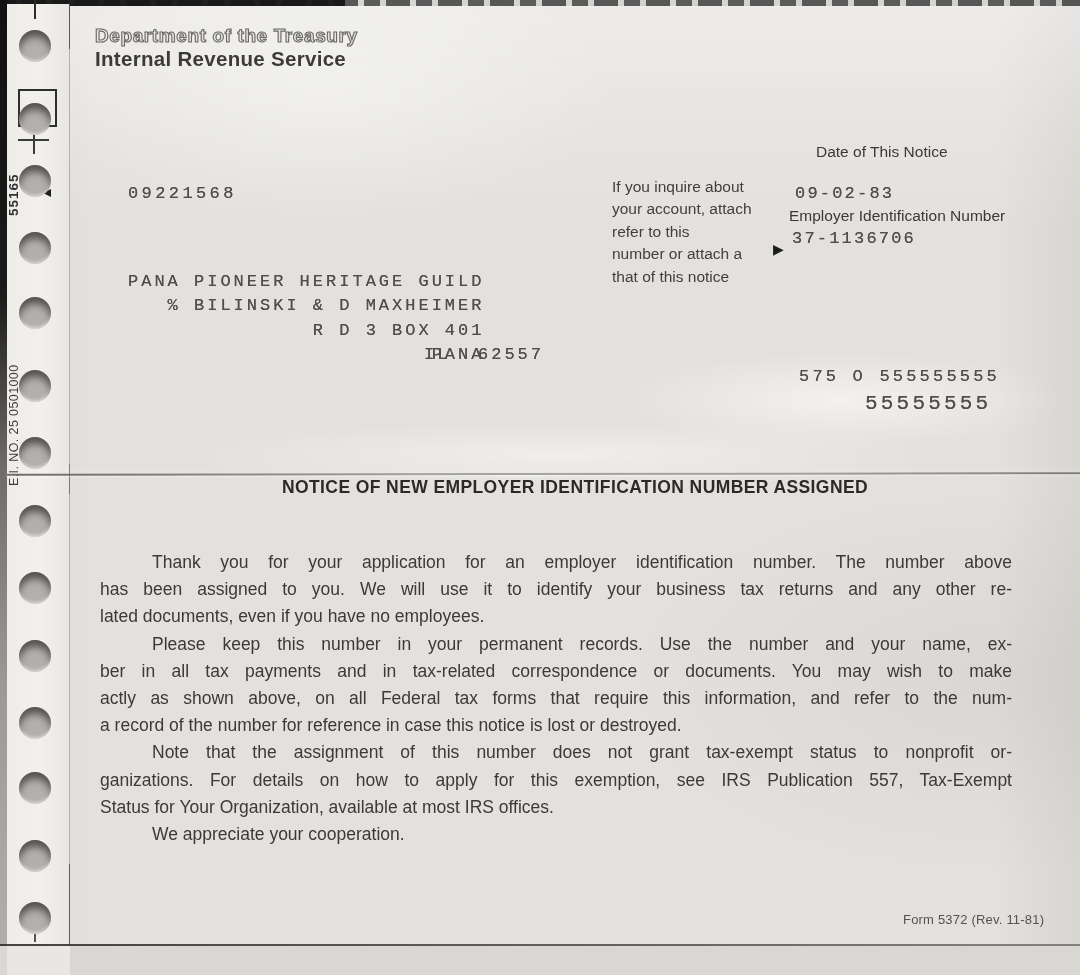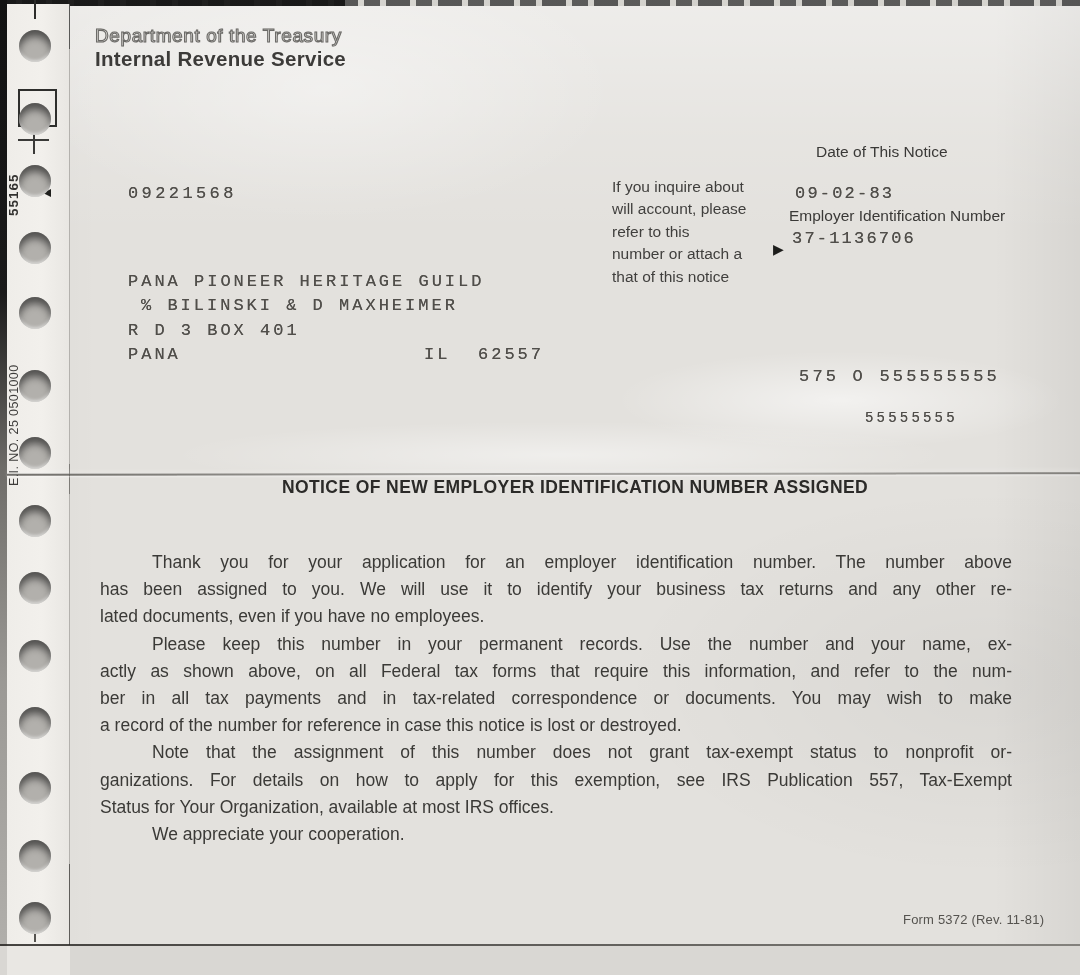--- a/index.html
+++ b/index.html
@@ -47,36 +47,36 @@
   .mark-b{position:absolute;left:36px;top:185px;width:0;height:0;
     border-top:4px solid transparent;border-bottom:4px solid transparent;border-right:8px solid #1f1f1d;}
   .vtext{position:absolute;transform:rotate(-90deg);transform-origin:0 0;white-space:nowrap;color:#3d3c3a;}
   .stub{left:6px;top:216px;font-size:13.5px;letter-spacing:1px;font-weight:bold;color:#333230;}
   .ei{left:7px;top:486px;font-size:12.5px;letter-spacing:.4px;}
   
   .crease{position:absolute;left:7px;top:473px;width:1073px;height:2px;
     background:linear-gradient(90deg,rgba(90,88,84,.85),rgba(110,108,104,.55) 40%,rgba(120,118,114,.6) 75%,rgba(100,98,94,.75));
     box-shadow:0 1px 2px rgba(255,255,255,.6), 0 -2px 4px rgba(255,255,255,.35);transform:rotate(-.08deg);}
   
-  .dept{position:absolute;left:95px;top:25px;font-size:19px;font-weight:normal;letter-spacing:.6px;
+  .dept{position:absolute;left:95px;top:25px;font-size:19px;font-weight:bold;letter-spacing:.6px;
     color:rgba(238,236,232,.9);-webkit-text-stroke:1.1px #6b6a67;text-shadow:0 0 1px rgba(90,90,88,.4);}
   .irs{position:absolute;left:95px;top:47px;font-size:20.5px;font-weight:bold;letter-spacing:.3px;color:#3c3b39;}
   
   .mono{font-family:"Liberation Mono","DejaVu Sans Mono",monospace;color:#504e4a;
     text-shadow:0 0 .5px rgba(80,78,74,.85);}
   .serial{position:absolute;left:128px;top:184px;font-size:17px;letter-spacing:3.4px;}
   .date-value{position:absolute;left:795px;top:184px;font-size:17px;letter-spacing:2.2px;}
   .ein-value{position:absolute;left:792px;top:229px;font-size:17px;letter-spacing:2.2px;}
-  .address{position:absolute;left:128px;top:270px;font-size:17px;letter-spacing:3px;line-height:24.3px;}
+  .address{position:absolute;left:128px;top:270px;font-size:17px;letter-spacing:3px;line-height:24.3px;text-align:right;}
   .address .indent1{padding-left:13px;}
   .cityline{position:relative;}
   .cityline .state{position:absolute;left:296px;}
   .cityline .zip{position:absolute;left:350px;}
   .code1{position:absolute;left:799px;top:367px;font-size:17px;letter-spacing:3.2px;}
-  .code2{position:absolute;left:865px;top:392px;font-size:14px;letter-spacing:3.2px;margin-top:18px;}
+  .code2{position:absolute;left:865px;top:392px;font-size:21px;letter-spacing:3.2px;}
   
   .date-label{position:absolute;left:792px;top:143px;font-size:15.5px;color:#3a3937;margin-left:24px;}
   .ein-label{position:absolute;left:789px;top:207px;font-size:15.5px;color:#3a3937;}
   .inquire{position:absolute;left:612px;top:176px;width:185px;font-size:15.5px;line-height:22.4px;color:#403f3d;}
   .arrow{position:absolute;left:773px;top:241px;font-size:14px;color:#1d1d1b;}
   
   .title{position:absolute;left:70px;top:477px;width:1010px;margin:0;text-align:center;
     font-size:17.5px;font-weight:bold;letter-spacing:.4px;color:#2b2a28;}
   .body-text{position:absolute;left:100px;top:541px;width:912px;font-size:17.5px;line-height:27.2px;color:#3b3a37;margin-top:8px;}
   .line{text-align:justify;text-align-last:justify;-moz-text-align-last:justify;}
@@ -120,21 +120,21 @@
   <div class="vtext stub">55165</div>
   <div class="vtext ei">E.I. NO. 25 0501000</div>
 
   <div class="dept">Department of the Treasury</div>
   <div class="irs">Internal Revenue Service</div>
 
   <div class="serial mono">09221568</div>
 
   <div class="inquire">
     <div>If you inquire about</div>
-    <div>will account, please</div>
+    <div>your account, attach</div>
     <div>refer to this</div>
     <div>number or attach a</div>
     <div>that of this notice</div>
   </div>
   <div class="arrow">▶</div>
 
   <div class="date-label">Date of This Notice</div>
   <div class="date-value mono">09-02-83</div>
   <div class="ein-label">Employer Identification Number</div>
   <div class="ein-value mono">37-1136706</div>
@@ -158,22 +158,22 @@
   <h1 class="title">NOTICE OF NEW EMPLOYER IDENTIFICATION NUMBER ASSIGNED</h1>
 
   <div class="body-text" id="body-text">
       <div>
         <div class="line first">Thank you for your application for an employer identification number. The number above</div>
         <div class="line">has been assigned to you. We will use it to identify your business tax returns and any other re-</div>
         <div class="line last">lated documents, even if you have no employees.</div>
       </div>
       <div>
         <div class="line first">Please keep this number in your permanent records. Use the number and your name, ex-</div>
+        <div class="line">ber in all tax payments and in tax-related correspondence or documents. You may wish to make</div>
         <div class="line">actly as shown above, on all Federal tax forms that require this information, and refer to the num-</div>
-        <div class="line">ber in all tax payments and in tax-related correspondence or documents. You may wish to make</div>
         <div class="line last">a record of the number for reference in case this notice is lost or destroyed.</div>
       </div>
       <div>
         <div class="line first">Note that the assignment of this number does not grant tax-exempt status to nonprofit or-</div>
         <div class="line">ganizations. For details on how to apply for this exemption, see IRS Publication 557, Tax-Exempt</div>
         <div class="line last">Status for Your Organization, available at most IRS offices.</div>
       </div>
       <div>
         <div class="line first last">We appreciate your cooperation.</div>
       </div>

